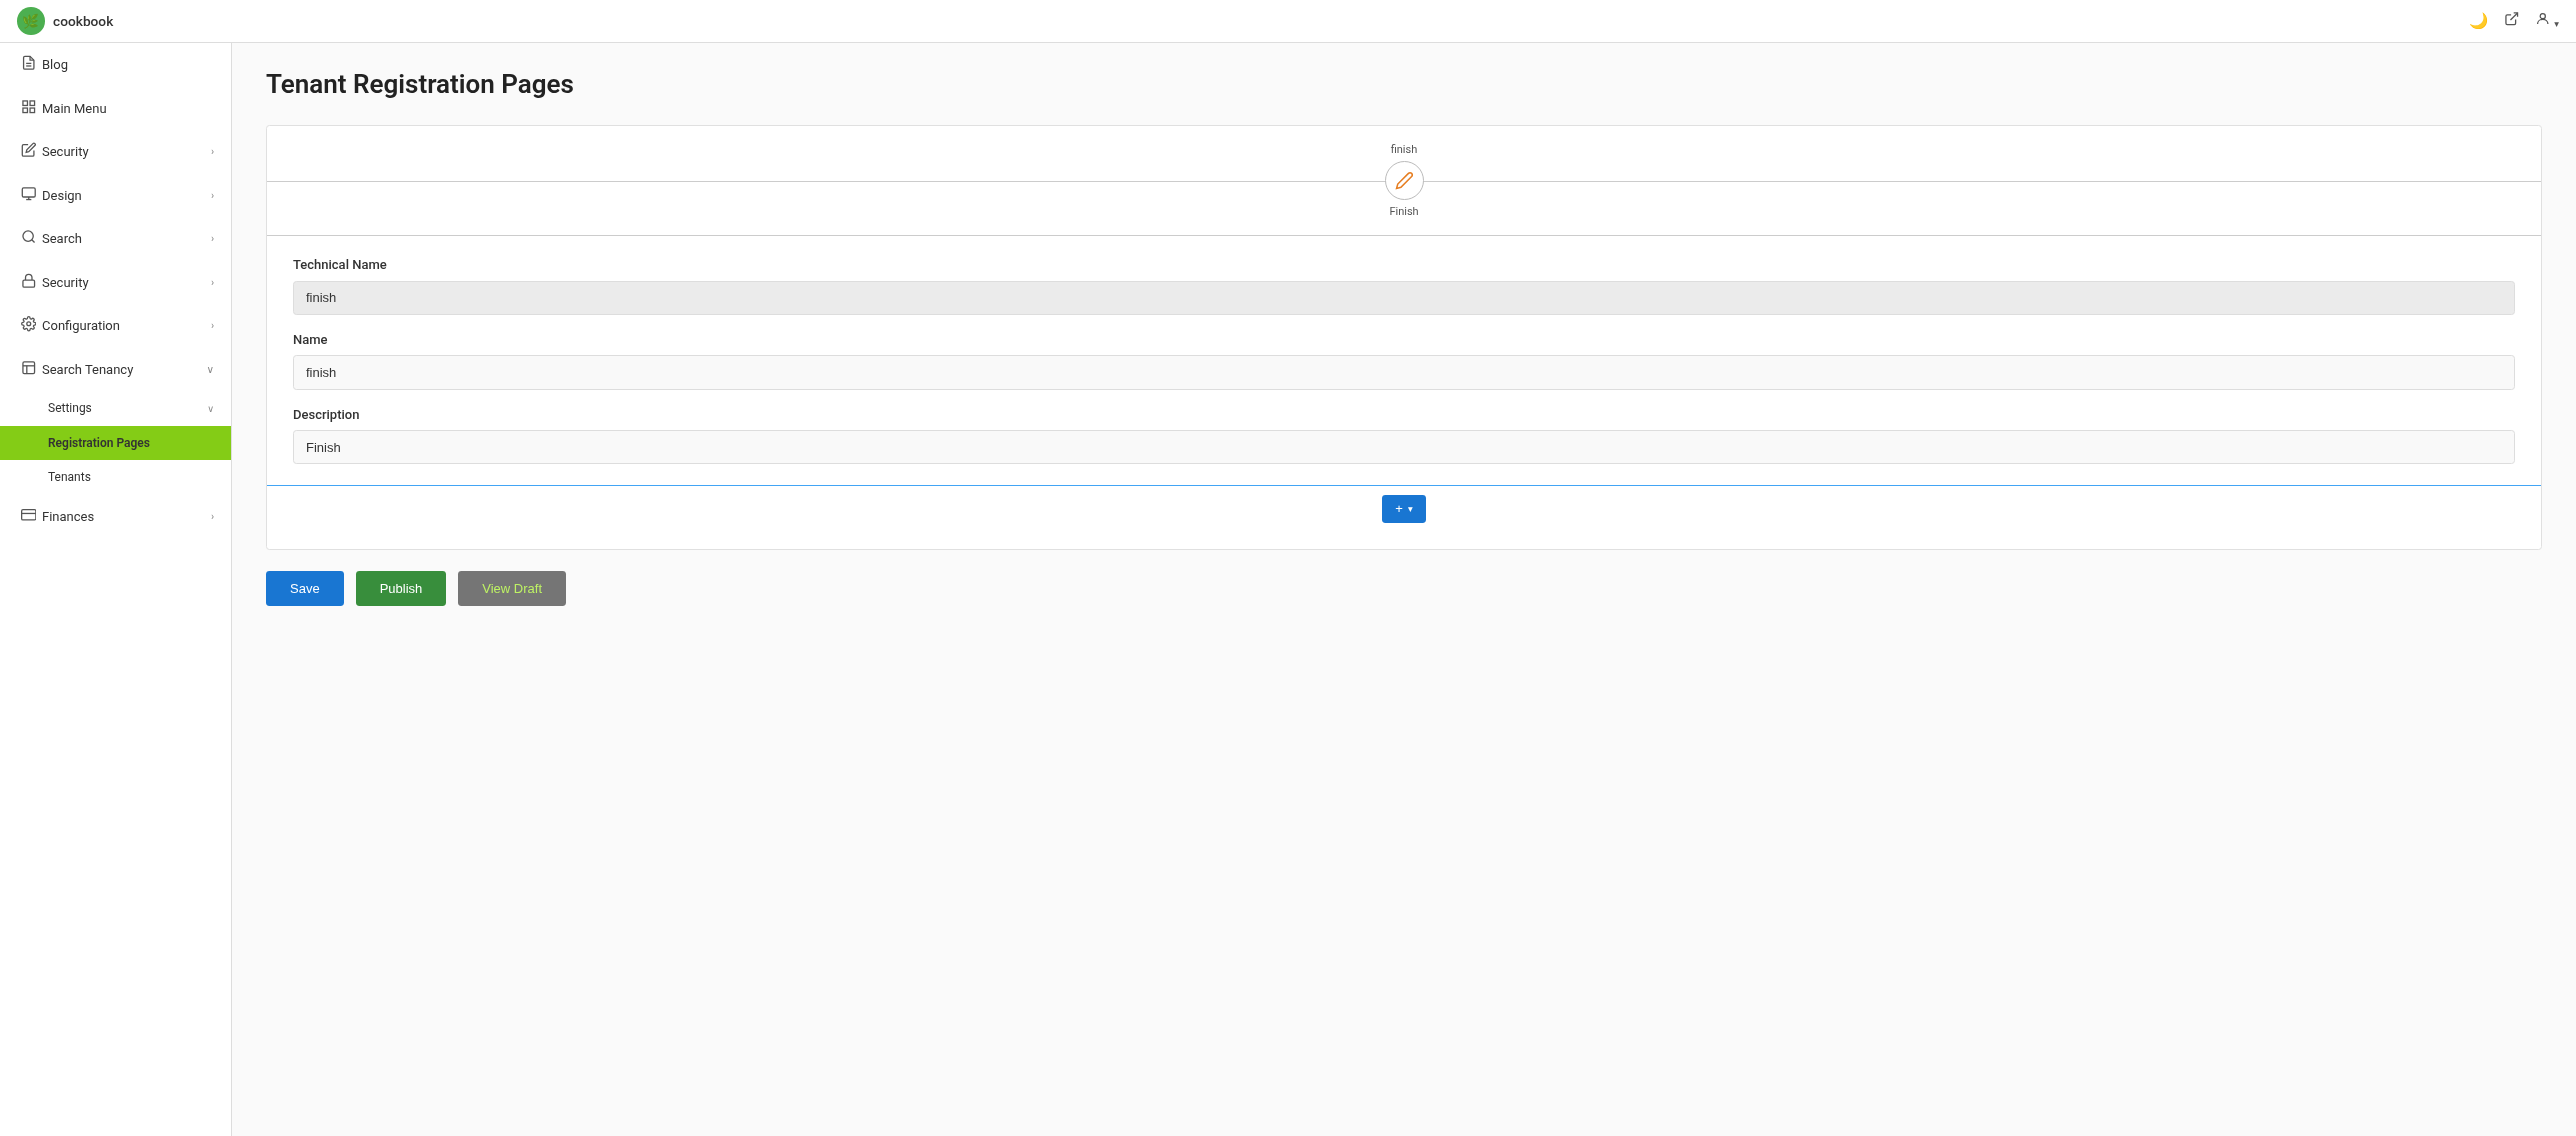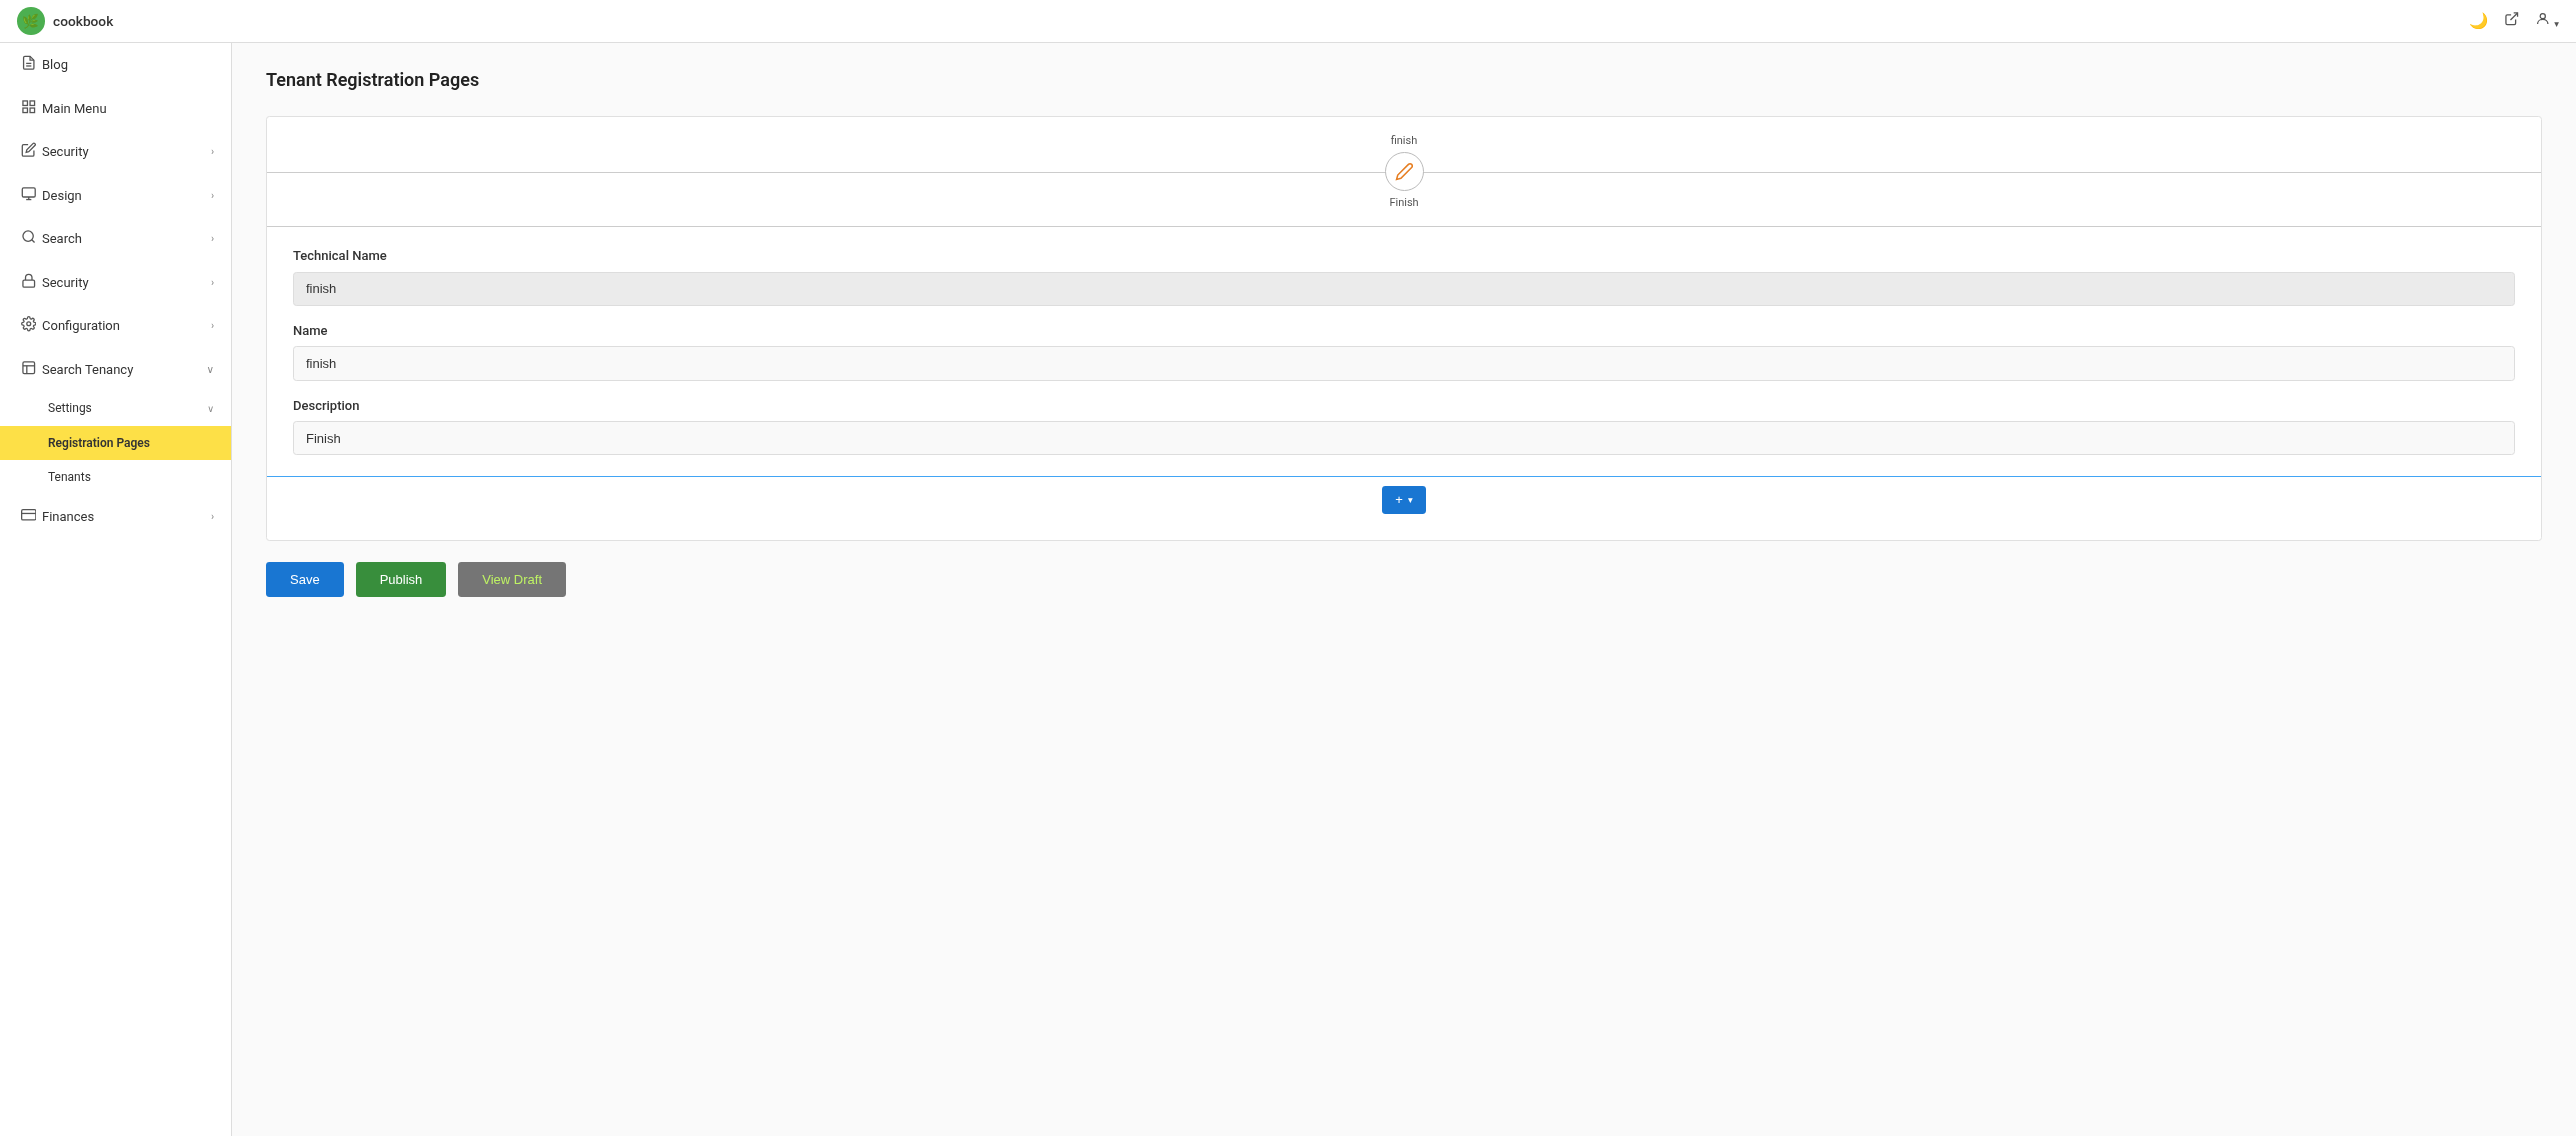--- a/index.html
+++ b/index.html
@@ -32,26 +32,26 @@
     }
     .sidebar-item-left { display: flex; align-items: center; gap: 4px; }
     .sidebar-icon { font-size: 15.5px; color: #555; width: 19px; text-align: center; }
     .sidebar-chevron { font-size: 10.3px; color: #888; }
 
     
     .sidebar-subitem {
       display: flex; align-items: center;
       padding: 10.3px 17px 10.3px 48px; cursor: pointer; color: #333; font-size: 12px;
     }
-    .sidebar-subitem.active { background: #fde047; font-weight: 600; }
+    .sidebar-subitem.active { background: #84cc16; font-weight: 600; }
 
     
     .main-content { flex: 1; overflow-y: auto; padding: 26px 34px; background: #fafafa; }
 
-    .page-title { font-size: 18px; font-weight: 600; color: #222; margin-bottom: 26px; }
+    .page-title { font-size: 26px; font-weight: 600; color: #222; margin-bottom: 26px; }
     .wizard-node {
       display: flex; flex-direction: column; align-items: center; z-index: 1; position: relative;
     }
     .wizard-circle {
       width: 39px; height: 39px; border-radius: 50%; border: 1.7px solid #bbb;
       background: #fff; display: flex; align-items: center; justify-content: center;
       font-size: 17px; color: #e67e22;
     }
     .wizard-label-top { font-size: 11px; color: #555; margin-bottom: 5.2px; }
     .wizard-label-bottom { font-size: 11px; color: #555; margin-top: 5.2px; }

